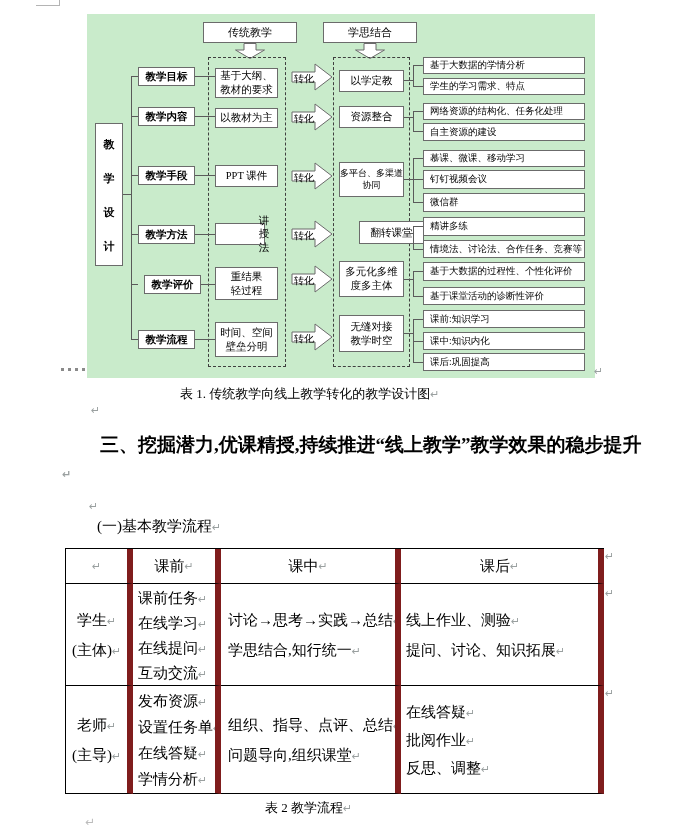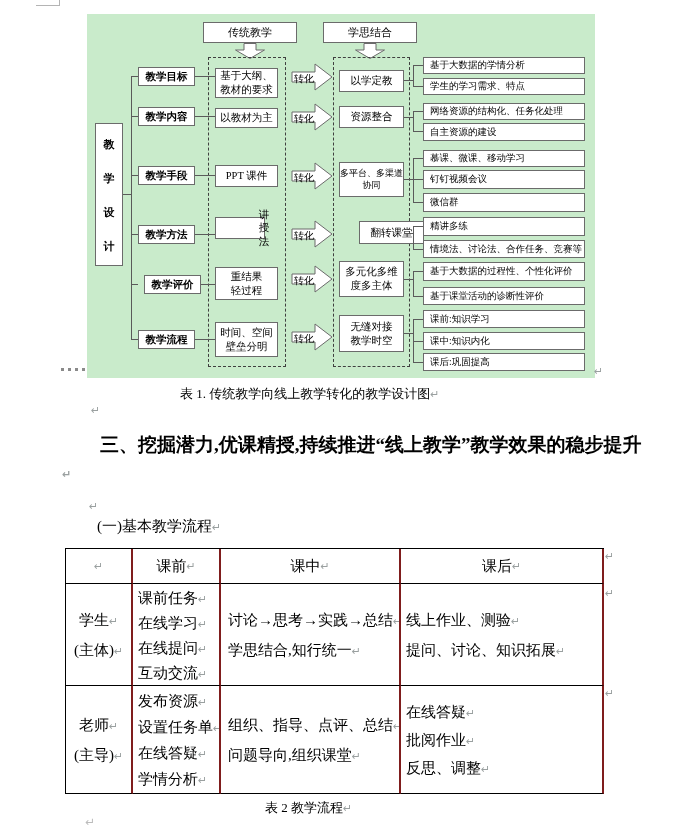--- a/index.html
+++ b/index.html
@@ -31,21 +31,21 @@
   #caption1{position:absolute;left:180px;top:385px;font-size:13px;}
   #heading{position:absolute;left:62px;top:431px;width:588px;font-size:19px;font-weight:bold;
            line-height:27px;text-indent:38px;}
   #subheading{position:absolute;left:62px;top:517px;font-size:15px;text-indent:35px;}
   #caption2{position:absolute;left:265px;top:799px;font-size:13px;}
   
   #t2{position:absolute;left:65px;top:548px;width:538px;height:245px;
       border-top:1px solid #000;border-left:1px solid #000;
       display:grid;grid-template-columns:67px 88px 180px 203px;grid-template-rows:35px 102px 108px;
       font-size:15px;}
-  .tc{border-right:2px solid #7f1d1d;border-bottom:1px solid #000;box-sizing:border-box;
+  .tc{border-right:6px solid #7f1d1d;border-bottom:1px solid #000;box-sizing:border-box;
       display:flex;flex-direction:column;overflow:hidden;}
   .tc.hd{flex-direction:row;align-items:center;justify-content:center;}
   .tc.role{align-items:center;justify-content:center;line-height:30px;text-align:center;}
   .tc.list{justify-content:flex-start;padding:2px 0 0 5px;}
   .tc.mid{justify-content:center;padding-left:7px;}
   .cl{white-space:nowrap;}
   .dots{position:absolute;left:61px;top:368px;display:flex;gap:4px;}
   .dots i{width:3px;height:3px;background:#8a8a8a;display:block;}
 </style>
 </head>
@@ -98,21 +98,21 @@
   <div class="box lbl" style="left:138px;top:107px;width:57px;height:19px;">教学内容</div>
   <div class="box lbl" style="left:138px;top:166px;width:57px;height:19px;">教学手段</div>
   <div class="box lbl" style="left:138px;top:225px;width:57px;height:19px;">教学方法</div>
   <div class="box lbl" style="left:144px;top:275px;width:57px;height:19px;">教学评价</div>
   <div class="box lbl" style="left:138px;top:330px;width:57px;height:19px;">教学流程</div>
 
   <div class="box tbox" style="left:215px;top:68px;width:63px;height:30px;">基于大纲、
 教材的要求</div>
   <div class="box tbox" style="left:215px;top:108px;width:63px;height:20px;">以教材为主</div>
   <div class="box tbox" style="left:215px;top:165px;width:63px;height:22px;">PPT 课件</div>
-  <div class="box tbox" style="left:215px;top:217px;width:47px;height:22px;padding-left:48px;">讲授法</div>
+  <div class="box tbox" style="left:215px;top:223px;width:47px;height:22px;padding-left:48px;">讲授法</div>
   <div class="box tbox" style="left:215px;top:267px;width:63px;height:33px;">重结果
 轻过程</div>
   <div class="box tbox" style="left:215px;top:322px;width:63px;height:35px;">时间、空间
 壁垒分明</div>
 
   <div class="arrow" style="left:291px;top:62px;">
     <svg width="42" height="30">
         <polygon points="1,10 24,10 24,2 41,15 24,28 24,20 1,20" fill="#fff" stroke="#6b6b6b"></polygon>
       </svg>
     <span>转化</span>

